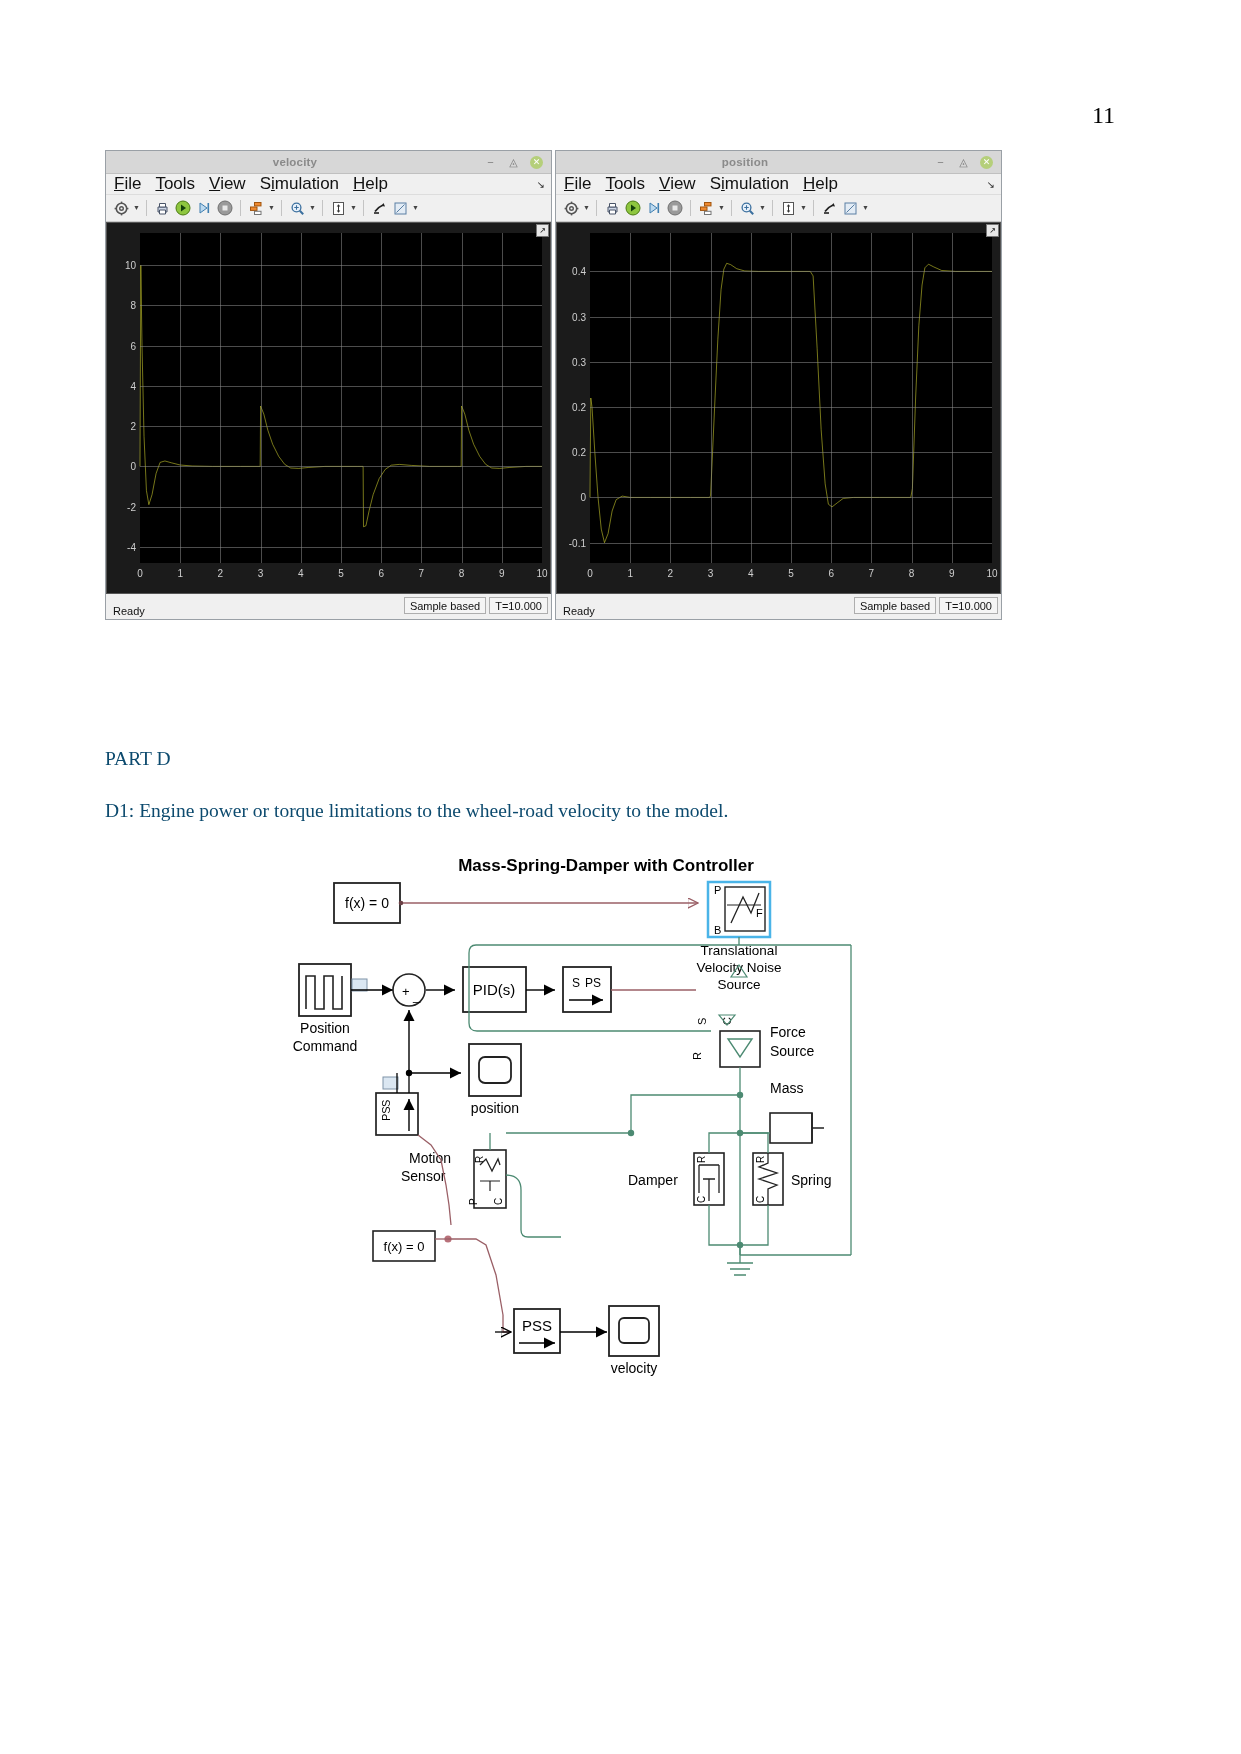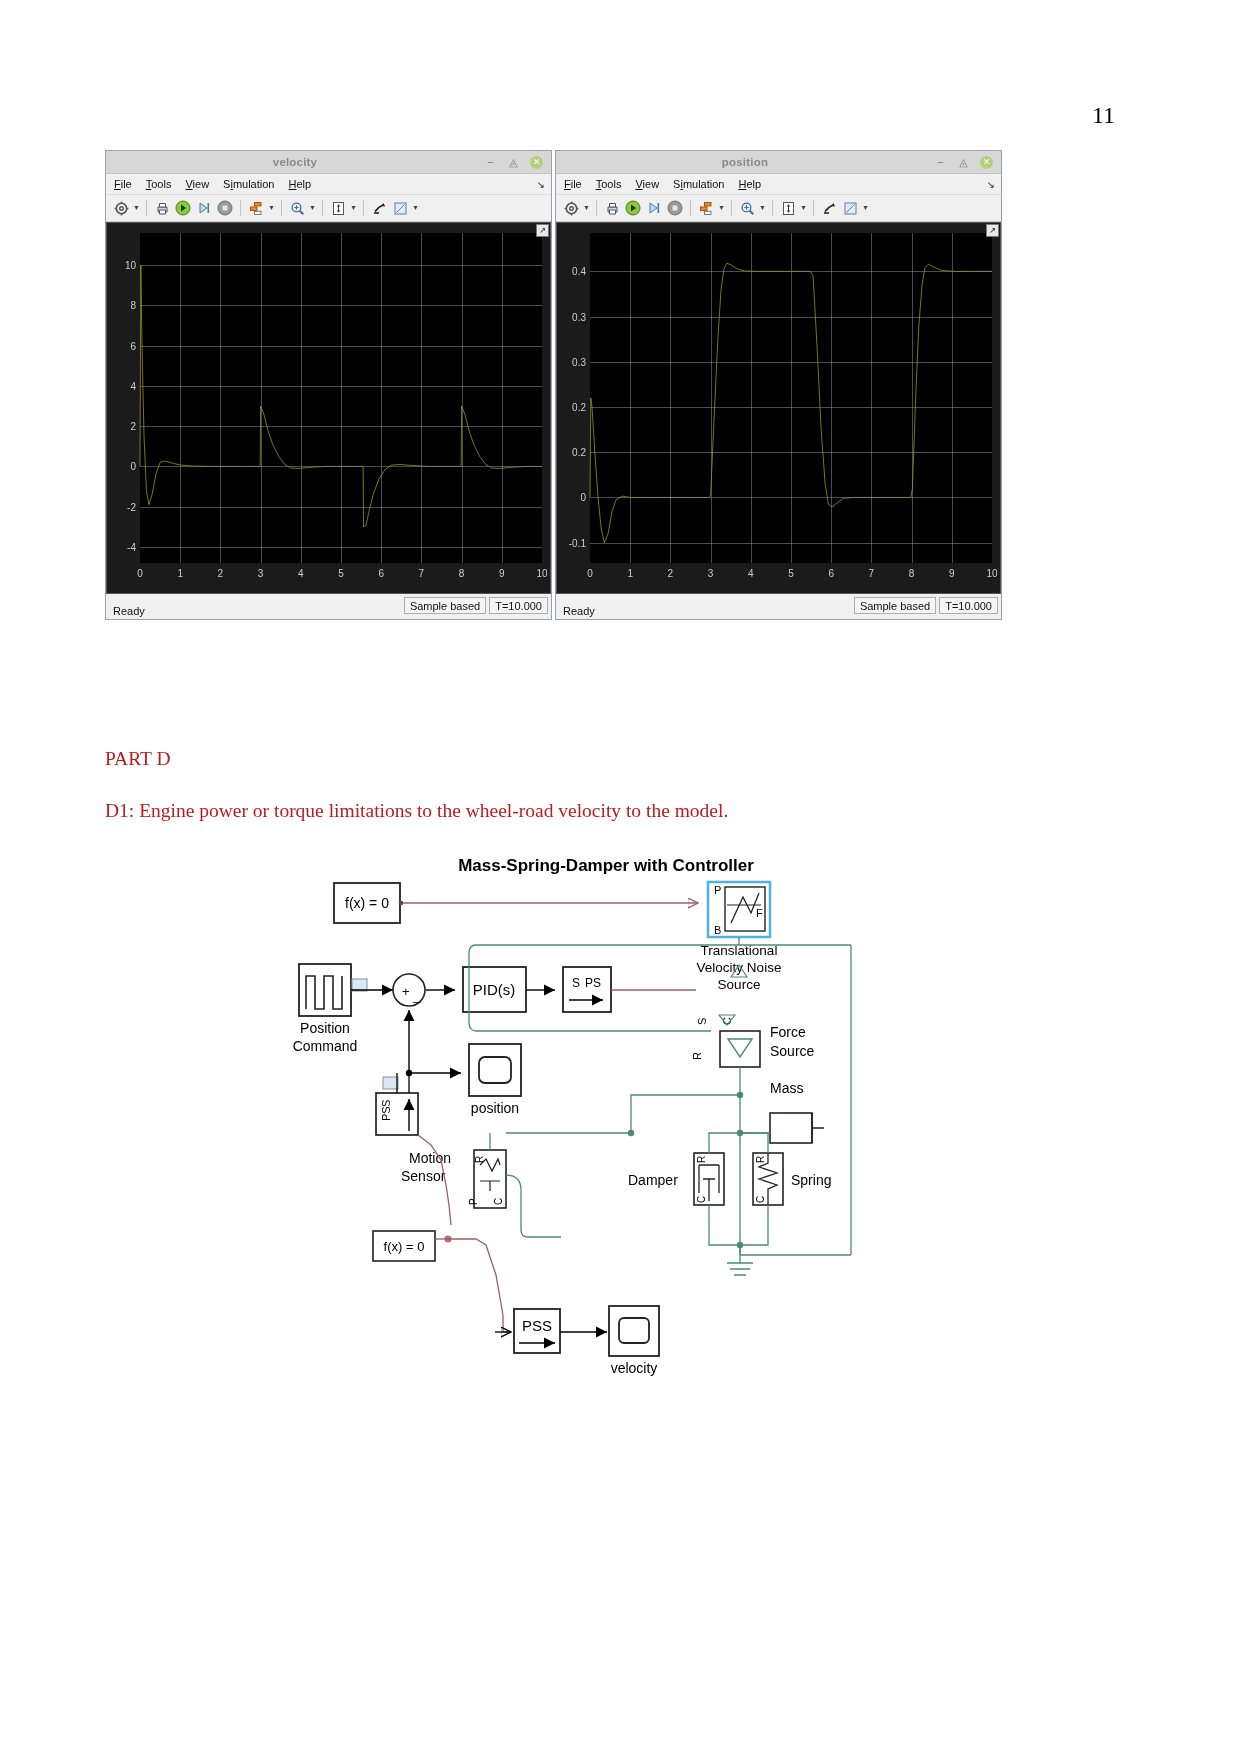--- a/index.html
+++ b/index.html
@@ -34,21 +34,21 @@
   .winbtn{width:13px;height:13px;display:flex;align-items:center;justify-content:center;
     font-family:"Liberation Sans",sans-serif;font-size:11px;color:#7c7c7c;}
   .winbtn.close{width:13px;height:13px;border-radius:50%;background:#b5cf7a;color:#fff;
     font-size:9px;line-height:13px;}
 
   .menubar{
     height:20px;background:#f0f0f0;border-bottom:1px solid #ddd;
     display:flex;align-items:center;padding-left:8px;position:relative;
   }
   .menubar .mi{
-    font-family:"Liberation Sans",sans-serif;font-size:11px;color:#111;
+    font-family:"Liberation Sans",sans-serif;font-size:17px;color:#111;
     margin-right:14px;white-space:nowrap;
   }
   .menubar .mi u{text-decoration:underline;}
   .menubar .dock{position:absolute;right:6px;font-size:10px;color:#333;}
 
   .toolbar{
     height:26px;background:#f0f0f0;border-bottom:1px solid #c9c9c9;
     display:flex;align-items:center;padding-left:5px;gap:1px;
   }
   .tb{width:20px;height:20px;display:flex;align-items:center;justify-content:center;}
@@ -86,21 +86,21 @@
   }
   .statusbar .ready{flex:1;padding-left:4px;margin-top:11px;}
   .sbcell{
     border:1px solid #aeaeae;background:#f5f5f5;height:17px;line-height:17px;
     padding:0 5px;margin-left:3px;box-sizing:border-box;
   }
 
   
   .doc-line{
     position:absolute;left:105px;
-    font-family:"Liberation Serif",serif;font-size:19.5px;color:#b91c1c;
+    font-family:"Liberation Serif",serif;font-size:19.5px;color:#0c4a6e;
   }
   #partd{top:748px;}
   #d1{top:800px;}
 
   
   .diagram{position:absolute;left:91px;top:845px;width:1030px;height:540px;}
   .diagram svg{display:block;}
 </style>
 </head>
 <body>

